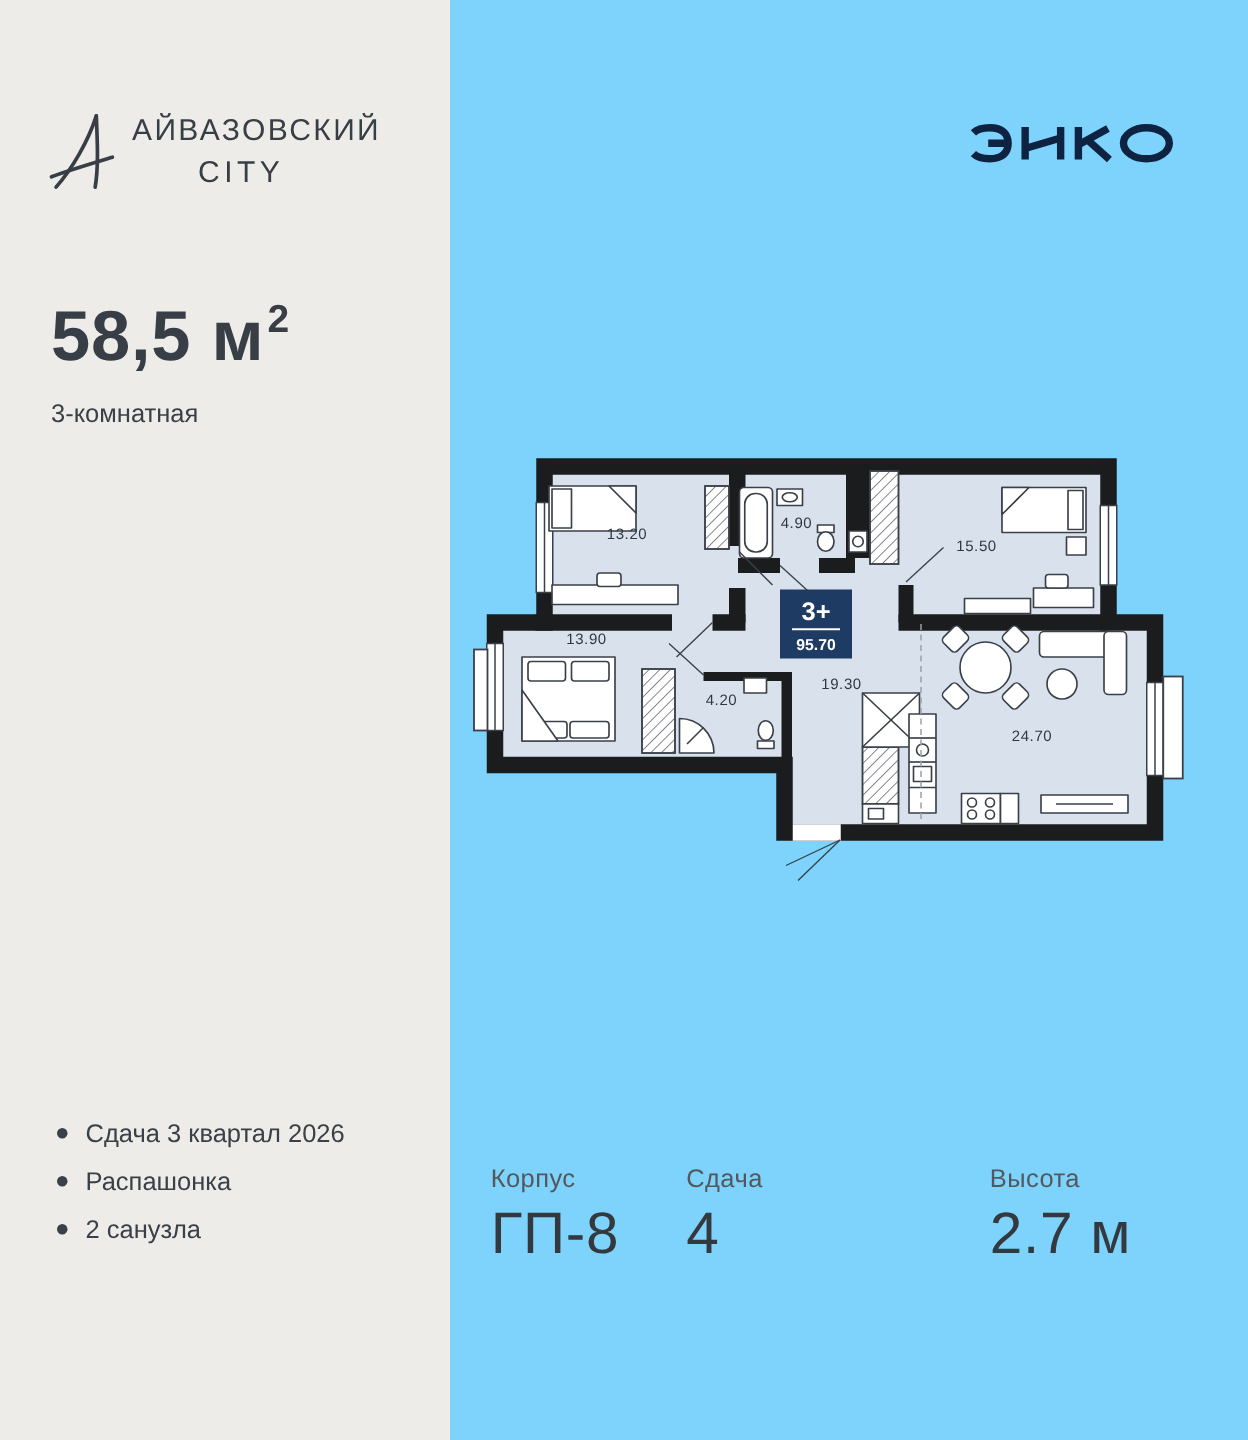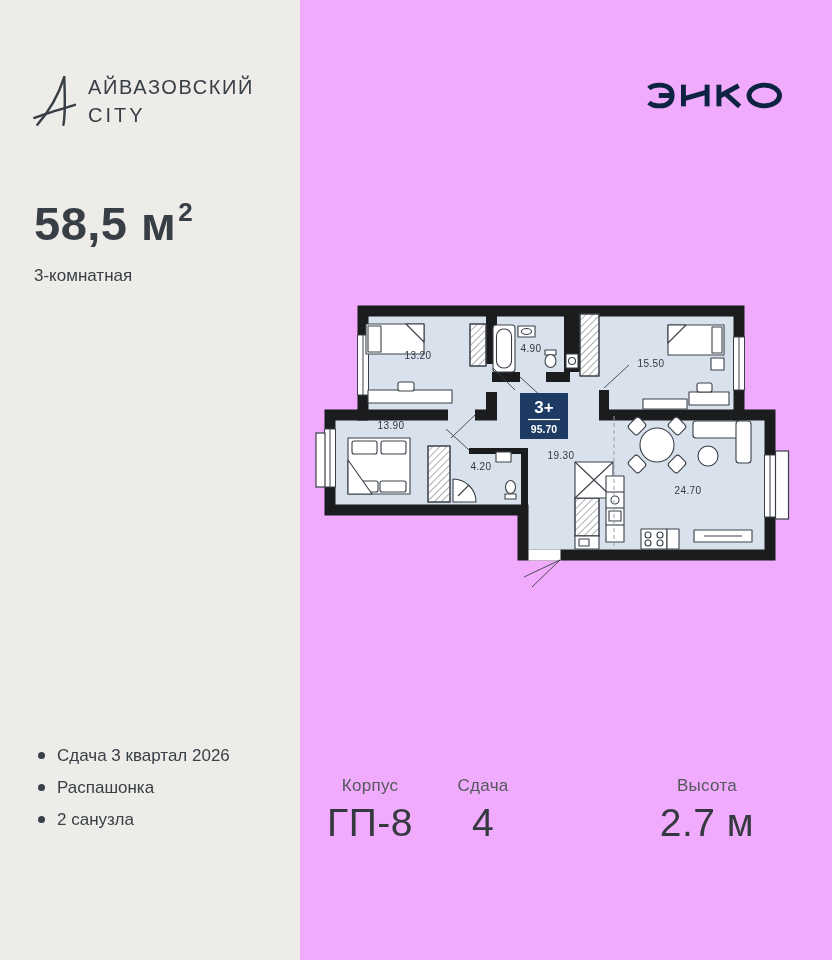--- a/index.html
+++ b/index.html
@@ -1,38 +1,38 @@
 <!DOCTYPE html>
 <html><head>
 <meta charset="utf-8">
 <style>
   html,body{margin:0;padding:0;background:#fff;}
-  .canvas{position:relative;width:832px;height:960px;background:#f0abfc;overflow:hidden;
+  .canvas{position:relative;width:832px;height:960px;background:#7dd3fc;overflow:hidden;
           font-family:"Liberation Sans","DejaVu Sans",sans-serif;}
   .sidebar{position:absolute;left:0;top:0;width:300px;height:960px;background:#EDECE8;}
   
   .brand{position:absolute;left:32px;top:68px;width:240px;height:70px;}
   .brand-icon{position:absolute;left:0;top:0;}
   .brand-text{position:absolute;left:56px;top:8px;color:#383E45;}
   .brand-line1{font-size:20px;letter-spacing:1.6px;font-weight:500;}
-  .brand-line2{font-size:20px;letter-spacing:3px;font-weight:500;margin-top:5px;}
+  .brand-line2{font-size:20px;letter-spacing:3px;font-weight:500;margin-top:5px;margin-left:44px;}
   
   .area-line{position:absolute;left:34px;top:196px;color:#383E46;font-weight:700;font-size:47px;letter-spacing:0.5px;}
   .area-sup{font-size:26px;font-weight:700;position:relative;top:-19px;left:2px;}
   .room-type{position:absolute;left:34px;top:266px;color:#3A4047;font-size:17px;font-weight:400;}
   
   .features{position:absolute;left:38px;top:722px;width:250px;margin-top:24px;}
   .feature{position:relative;padding-left:19px;color:#3A4047;font-size:17px;line-height:20px;margin-bottom:12px;}
   .feature .dot{position:absolute;left:0;top:6px;width:7px;height:7px;border-radius:50%;background:#3A4047;}
   
   .enco{position:absolute;left:645px;top:82px;}
   
   .plan{position:absolute;left:312px;top:298px;}
   
-  .spec{position:absolute;top:776px;transform:translateX(-50%);text-align:center;white-space:nowrap;}
+  .spec{position:absolute;top:776px;transform:translateX(-50%);white-space:nowrap;}
   .spec-label{font-size:17px;color:#54585D;letter-spacing:0.3px;}
   .spec-value{font-size:39px;color:#34393F;font-weight:500;margin-top:5px;letter-spacing:0.5px;}
   
   .watermark{position:absolute;left:556px;top:784px;font-size:64px;font-weight:700;
              color:rgba(60,64,70,0.055);letter-spacing:6px;}
   svg text{font-family:"Liberation Sans","DejaVu Sans",sans-serif;}
   .room-label{fill:#2F3842;font-size:10px;letter-spacing:0.4px;text-anchor:middle;}
 </style>
 </head>
 <body>

